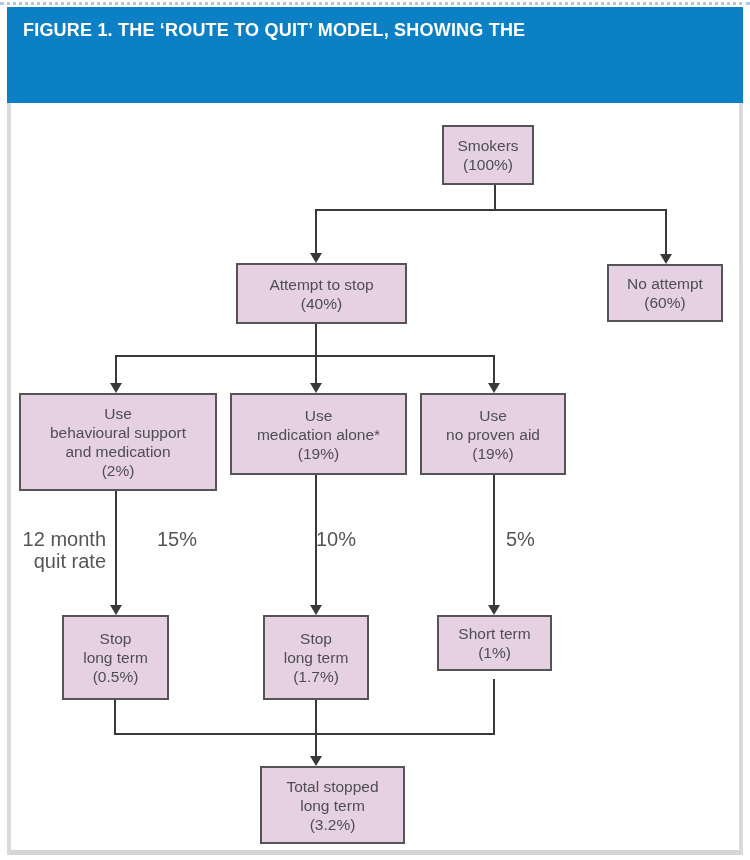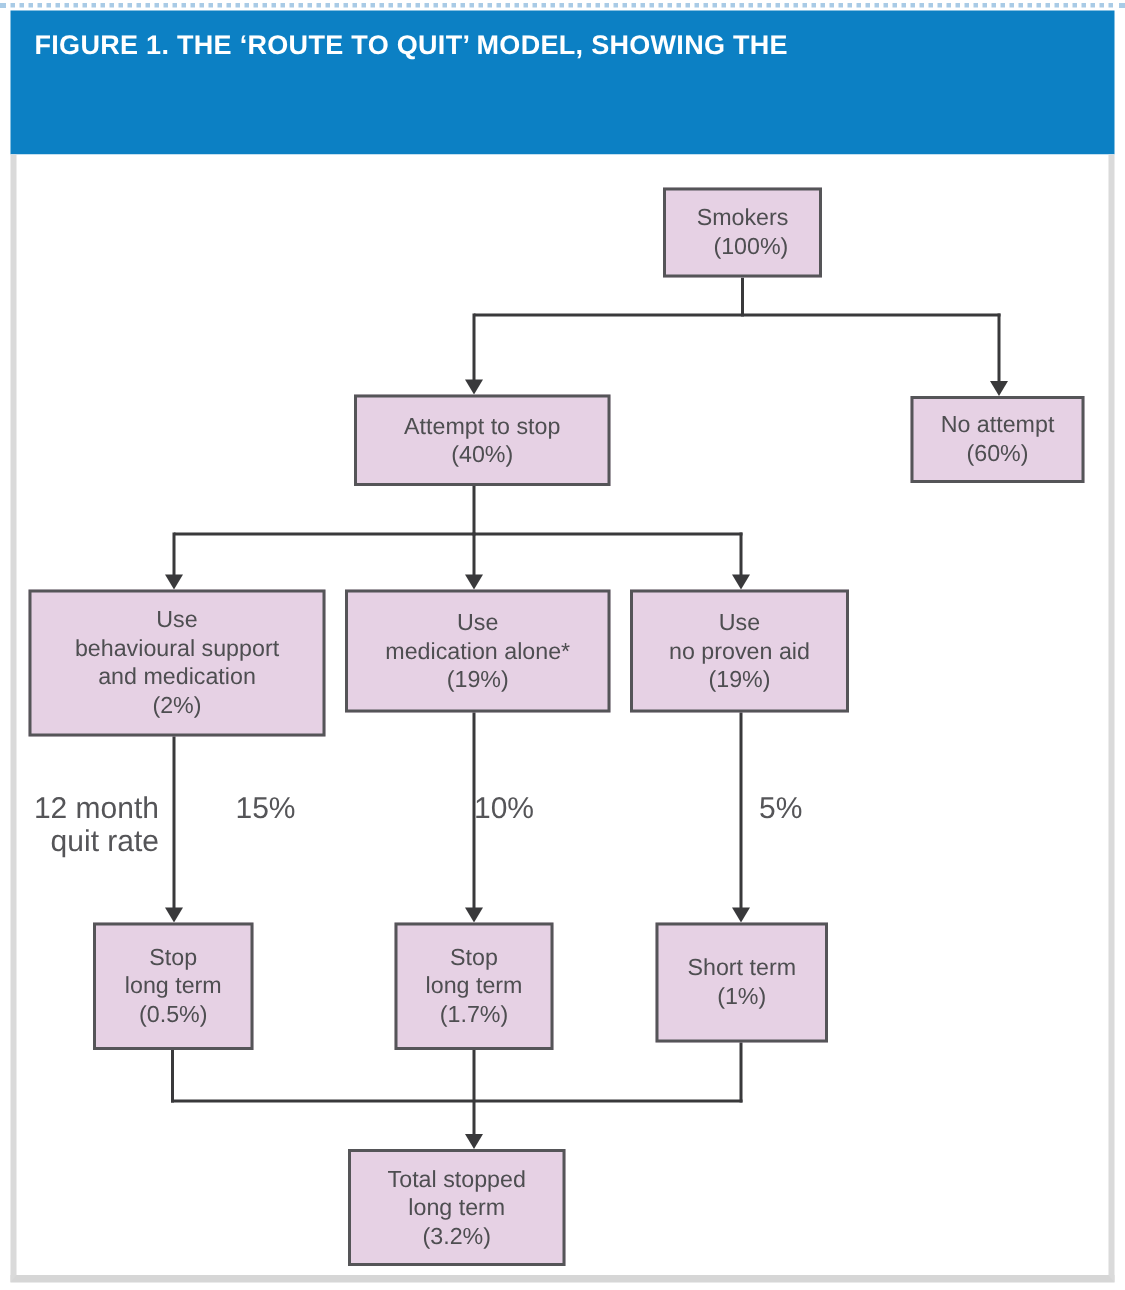--- a/index.html
+++ b/index.html
@@ -125,21 +125,21 @@
   <div class="side-label" style="left:125px; top:528px;margin-left:32px;">15%</div>
   <div class="side-label" style="left:316px; top:528px;">10%</div>
   <div class="side-label" style="left:506px; top:528px;">5%</div>
 
   <div class="vline" style="left:114px; top:700px; height:35px;"></div>
   <div class="vline" style="left:493px; top:679px; height:56px;"></div>
   <div class="hline" style="left:114px; top:733px; width:381px;"></div>
   <div class="vline" style="left:315px; top:700px; height:56px;"></div>
   <div class="arrow-down" style="left:310px; top:756px;"></div>
 
-  <div class="node" style="left:442px; top:125px; width:106px; height:60px;text-align:right;">Smokers
+  <div class="node" style="left:442px; top:125px; width:92px; height:60px;">Smokers
 (100%)</div>
   <div class="node" style="left:236px; top:263px; width:171px; height:61px;">Attempt to stop
 (40%)</div>
   <div class="node" style="left:607px; top:264px; width:116px; height:58px;">No attempt
 (60%)</div>
   <div class="node" style="left:19px; top:393px; width:198px; height:98px;">Use
 behavioural support
 and medication
 (2%)</div>
   <div class="node" style="left:230px; top:393px; width:177px; height:82px;">Use
@@ -147,19 +147,19 @@
 (19%)</div>
   <div class="node" style="left:420px; top:393px; width:146px; height:82px;">Use
 no proven aid
 (19%)</div>
   <div class="node" style="left:62px; top:615px; width:107px; height:85px;">Stop
 long term
 (0.5%)</div>
   <div class="node" style="left:263px; top:615px; width:106px; height:85px;">Stop
 long term
 (1.7%)</div>
-  <div class="node" style="left:437px; top:615px; width:115px; height:80px;">Short term
+  <div class="node" style="left:437px; top:615px; width:115px; height:56px;">Short term
 (1%)</div>
-  <div class="node" style="left:232px; top:766px; width:145px; height:78px;">Total stopped
+  <div class="node" style="left:260px; top:766px; width:145px; height:78px;">Total stopped
 long term
 (3.2%)</div>
 
 </div>
 
 </body></html>

